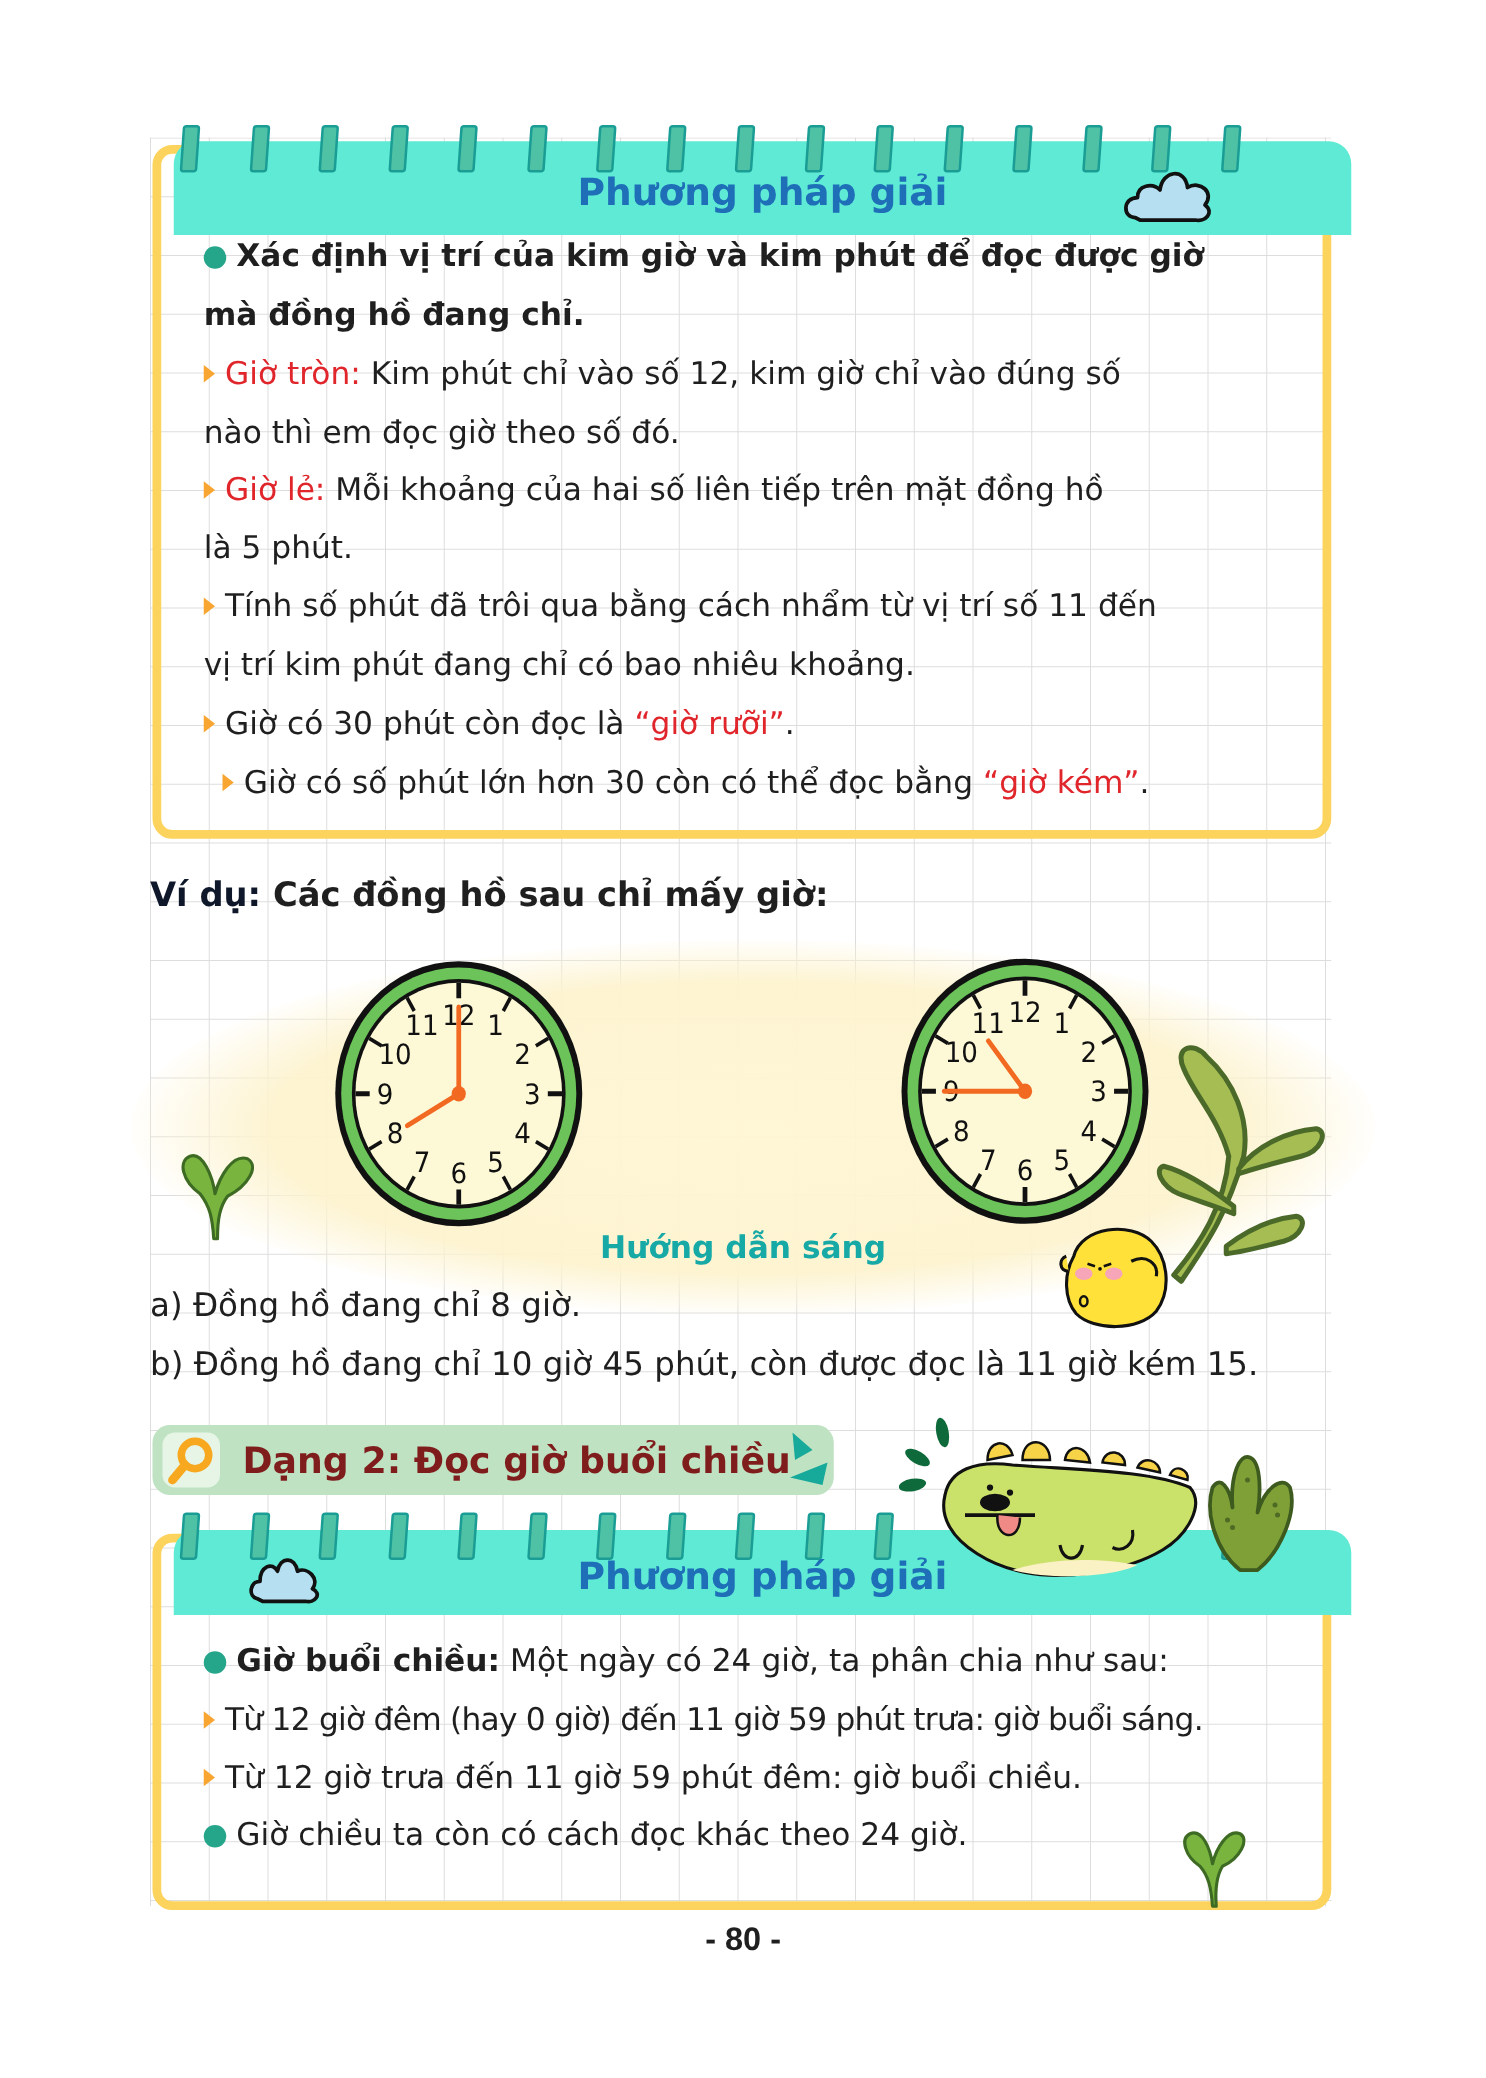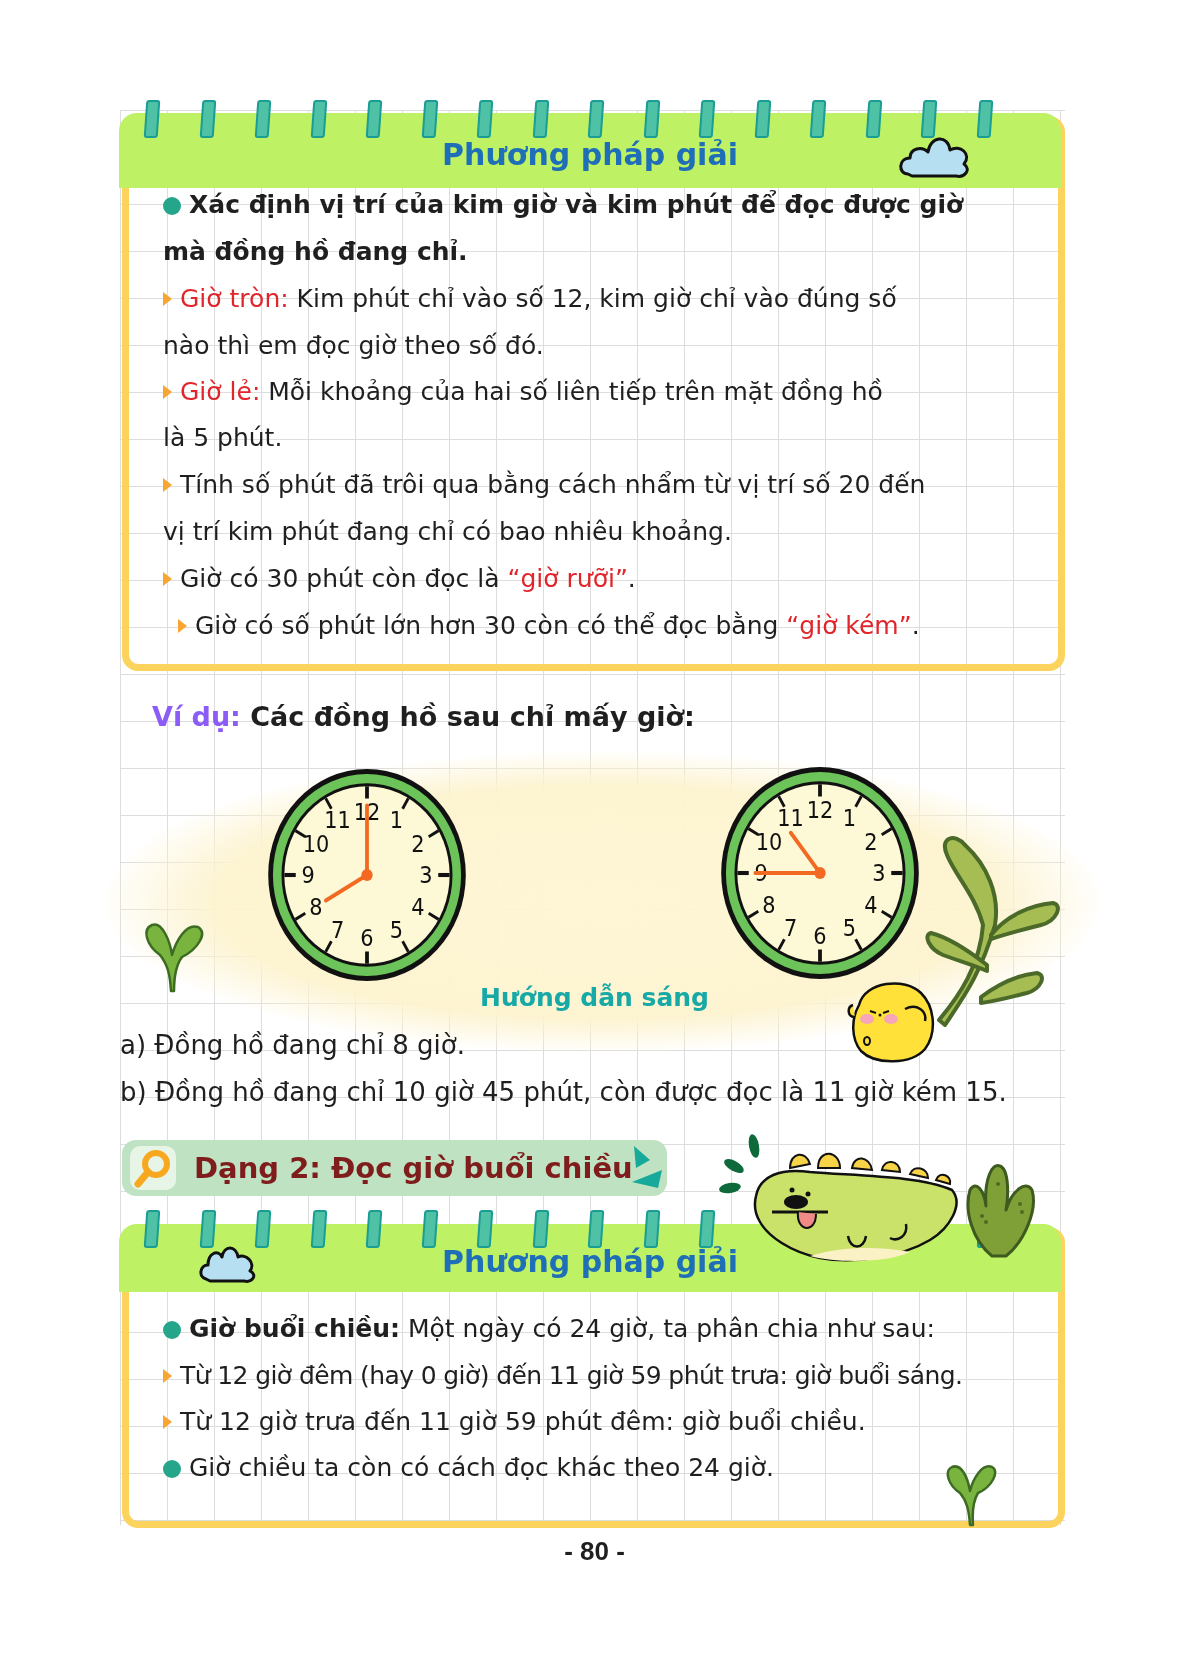--- a/index.html
+++ b/index.html
@@ -8,29 +8,29 @@
   .grid { position:absolute; left:120px; top:110px; width:945px; height:1415px;
     background-image:
       linear-gradient(to right, #dddddd 1px, transparent 1px),
       linear-gradient(to bottom, #dddddd 1px, transparent 1px);
     background-size:47px 47px; background-position:0 0; }
   .wash { position:absolute; left:105px; top:752px; width:995px; height:300px;
     background:radial-gradient(ellipse at center, #fff6d4 0%, #fdf3cf 55%, rgba(253,243,207,0) 72%);
     border-radius:50%; opacity:0.95; }
   .abs { position:absolute; }
   .box { position:absolute; border:7px solid #fcd35c; border-radius:16px; background:transparent; }
-  .box-header { position:absolute; background:#bef264; border-radius:18px 18px 0 0; }
+  .box-header { position:absolute; background:#5eead4; border-radius:18px 18px 0 0;margin-left:20px; }
   .ring { position:absolute; width:10px; height:34px; background:#4fc1a5; border:2px solid #1a9d95;
           border-radius:3px; transform:skewX(-4deg); }
   .box-title { position:absolute; left:0; right:0; text-align:center; font-weight:bold;
                color:#1e6fb8; font-size:30px; font-family:"DejaVu Sans", sans-serif; }
   .line { position:absolute; font-size:25px; line-height:30px; white-space:nowrap; color:#1f1f1f; }
   .b { font-weight:bold; }
   .red { color:#e0252b; }
-  .orange { color:#8b5cf6;padding-left:32px; }
+  .orange { color:#0f172a; }
   .dot { display:inline-block; width:18px; height:18px; border-radius:50%; background:#25a58a;
          margin-right:8px; vertical-align:-2px; }
   .tri { display:inline-block; width:0; height:0; border-top:7px solid transparent; border-bottom:7px solid transparent;
          border-left:9px solid #f8a531; margin-right:8px; vertical-align:1px; }
   .guide { position:absolute; left:0; width:1189px; text-align:center; font-weight:bold; font-size:25px; color:#17a9a6; }
   .pill { position:absolute; left:122px; top:1140px; width:545px; height:56px; background:#bfe3c2;
           border-radius:14px; }
   .pill-icon { position:absolute; left:8px; top:6px; width:46px; height:44px; background:#e7f5e6; border-radius:10px; }
   .pill-label { position:absolute; left:72px; top:11px; font-size:29px; font-weight:bold; color:#7f1d1d; white-space:nowrap; }
   .page-num { position:absolute; top:1536px; left:0; width:1189px; text-align:center; font-family:"Liberation Sans", sans-serif;
@@ -78,21 +78,21 @@
   <span class="tri"></span><span class="red">Giờ tròn:</span><span> Kim phút chỉ vào số 12, kim giờ chỉ vào đúng số</span>
 </div>
 <div class="line" style="left:163px; top:331px;">nào thì em đọc giờ theo số đó.</div>
 
 <div class="line" style="left:163px; top:377px;">
   <span class="tri"></span><span class="red">Giờ lẻ:</span><span> Mỗi khoảng của hai số liên tiếp trên mặt đồng hồ</span>
 </div>
 <div class="line" style="left:163px; top:423px;">là 5 phút.</div>
 
 <div class="line" style="left:163px; top:470px;">
-  <span class="tri"></span><span>Tính số phút đã trôi qua bằng cách nhẩm từ vị trí số 20 đến</span>
+  <span class="tri"></span><span>Tính số phút đã trôi qua bằng cách nhẩm từ vị trí số 11 đến</span>
 </div>
 <div class="line" style="left:163px; top:517px;">vị trí kim phút đang chỉ có bao nhiêu khoảng.</div>
 
 <div class="line" style="left:163px; top:564px;">
   <span class="tri"></span><span>Giờ có 30 phút còn đọc là </span><span class="red">“giờ rưỡi”</span><span>.</span>
 </div>
 <div class="line" style="left:178px; top:611px;">
   <span class="tri"></span><span>Giờ có số phút lớn hơn 30 còn có thể đọc bằng </span><span class="red">“giờ kém”</span><span>.</span>
 </div>
 

